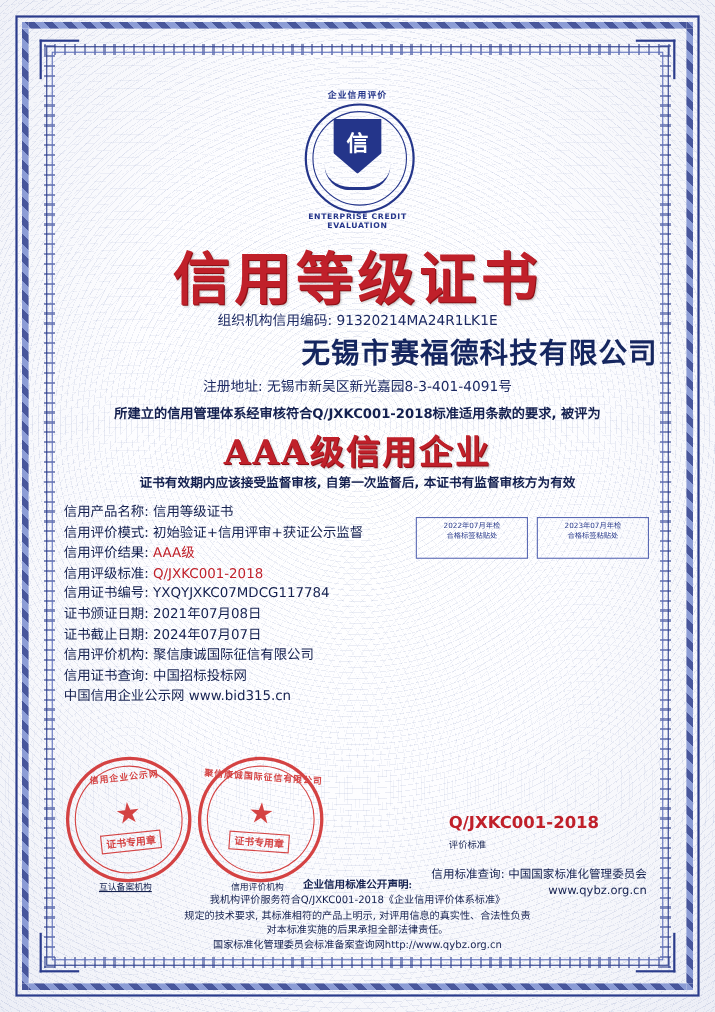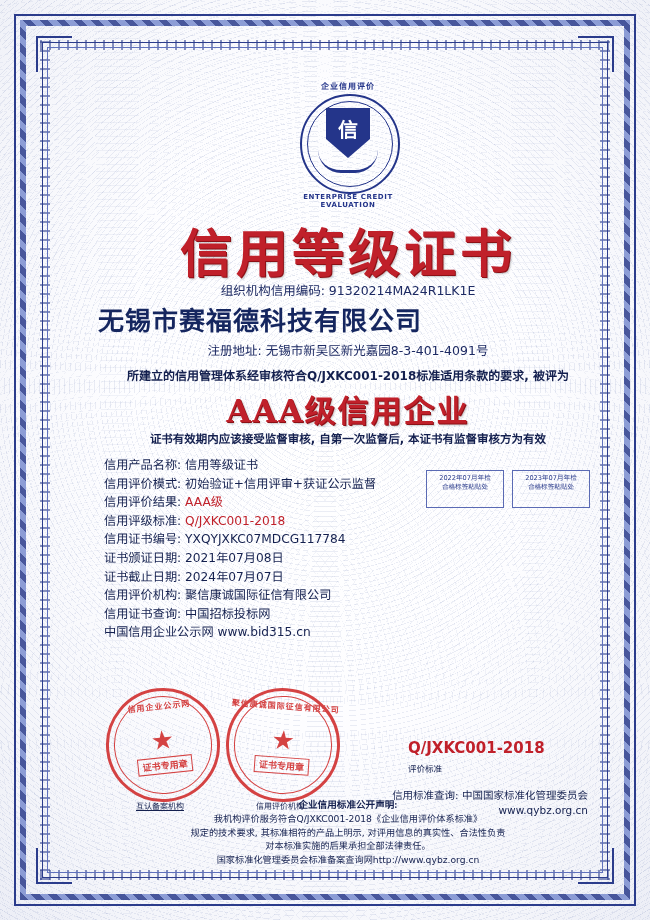--- a/index.html
+++ b/index.html
@@ -56,21 +56,21 @@
   }
   .corner{
     position:absolute;width:34px;height:34px;
     border:2px solid #2b3c8c;
   }
   .corner.tl{left:36px;top:36px;border-right:none;border-bottom:none;}
   .corner.tr{right:36px;top:36px;border-left:none;border-bottom:none;}
   .corner.bl{left:36px;bottom:36px;border-right:none;border-top:none;}
   .corner.br{right:36px;bottom:36px;border-left:none;border-top:none;}
 
-  .content{position:absolute;left:52px;top:52px;right:52px;bottom:52px;margin-left:46px;}
+  .content{position:absolute;left:52px;top:52px;right:52px;bottom:52px;}
 
   
   .emblem-wrap{position:absolute;left:50%;top:30px;transform:translateX(-50%);width:124px;height:124px;}
   .emblem-text-top,.emblem-text-bottom{
     position:absolute;left:0;right:0;text-align:center;color:#24358a;
     font-size:8px;letter-spacing:1px;font-weight:bold;
   }
   .emblem-text-top{top:-2px;}
   .emblem-text-bottom{bottom:-3px;font-size:7px;letter-spacing:.6px;}
   .emblem-circle{
@@ -99,21 +99,21 @@
     font-family:"DejaVu Serif","Liberation Serif",serif;
     font-size:52px;font-weight:bold;letter-spacing:4px;
     color:#c0202a;
     text-shadow:1px 1px 0 #8d1016, 2px 2px 2px rgba(0,0,0,.22);
   }
   .org-code{
     position:absolute;top:228px;left:0;right:0;text-align:center;
     font-size:12.5px;color:#1d2a63;
   }
   .company{
-    position:absolute;top:248px;left:0;right:0;text-align:left;
+    position:absolute;top:248px;left:0;right:0;text-align:right;
     font-size:26px;font-weight:bold;color:#15265f;letter-spacing:1px;
   }
   .addr{
     position:absolute;top:288px;left:0;right:0;text-align:center;
     font-size:12.5px;color:#1d2a63;
   }
   .statement{
     position:absolute;top:314px;left:0;right:0;text-align:center;
     font-size:12px;color:#14204f;font-weight:bold;
   }
@@ -135,21 +135,21 @@
   }
   .info .row{white-space:nowrap;}
   .info .val-red{color:#c0202a;}
   .info .val-blue{color:#14204f;}
 
   
   .inspect{
     position:absolute;top:418px;right:8px;display:flex;gap:8px;
   }
   .inspect-box{
-    width:78px;height:38px;border:1px solid #5a6ab4;color:#2b3c8c;
+    width:102px;height:38px;border:1px solid #5a6ab4;color:#2b3c8c;
     font-size:6.6px;line-height:9px;text-align:center;padding-top:3px;box-sizing:border-box;
   }
   
   .qr-wrap{position:absolute;top:470px;right:8px;display:flex;gap:14px;}
   .qr-col{text-align:center;}
   .qr{
     width:74px;height:74px;
     background-color:#ffffff;
     background-image:
       repeating-linear-gradient(90deg,#101010 0 4px,#fff 4px 8px),

